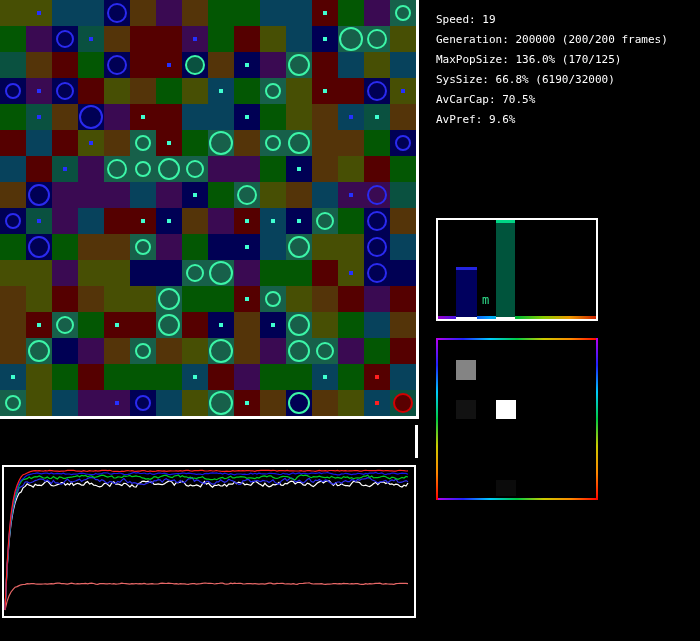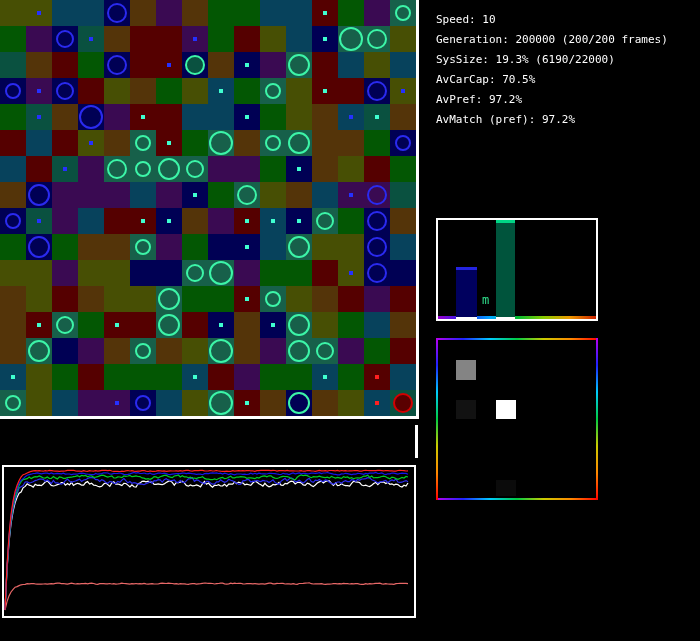--- a/index.html
+++ b/index.html
@@ -474,26 +474,26 @@
     </div>
     <div class="cell" style="left: 390px; top: 390px; background: rgb(10, 81, 64);">
       <div class="agent-disc" style="height: 20px; width: 20px; top: 3px; left: 3px; border: 2px solid rgb(212, 0, 0); background: rgb(90, 0, 0);"></div>
     </div>
   </div>
 <div class="abs wline" style="left:416px;top:0;width:3px;height:419px"></div>
 <div class="abs wline" style="left:0;top:416px;width:419px;height:3px"></div>
 <div class="abs wline" style="left:415px;top:425px;width:3px;height:33px"></div>
 
 <div id="stats-panel" class="abs">
-    <div class="stat-line">Speed: 10</div>
+    <div class="stat-line">Speed: 19</div>
     <div class="stat-line">Generation: 200000 (200/200 frames)</div>
-    <div class="stat-line">SysSize: 19.3% (6190/22000)</div>
+    <div class="stat-line">MaxPopSize: 136.0% (170/125)</div>
+    <div class="stat-line">SysSize: 66.8% (6190/32000)</div>
     <div class="stat-line">AvCarCap: 70.5%</div>
-    <div class="stat-line">AvPref: 97.2%</div>
-    <div class="stat-line">AvMatch (pref): 97.2%</div>
+    <div class="stat-line">AvPref: 9.6%</div>
   </div>
 
 <div id="sex-chart" class="abs">
   <div id="sex-axis" style="background: linear-gradient(90deg, rgb(153, 0, 204), rgb(34, 34, 238), rgb(0, 170, 255), rgb(0, 187, 51), rgb(136, 204, 0), rgb(238, 153, 0), rgb(204, 34, 0));"></div>
   <div id="sex-label" style="left: 44px; bottom: 12px; color: rgb(47, 224, 140);">m f</div>
 <div class="bar" style="left: 18px; width: 21px; height: 52px; background: rgb(0, 0, 94);">
       <div class="cap" style="background: rgb(36, 36, 224);"></div>
       <div class="base"></div>
     </div>
     <div class="bar" style="left: 58px; width: 19px; height: 99px; background: rgb(0, 84, 60);">

